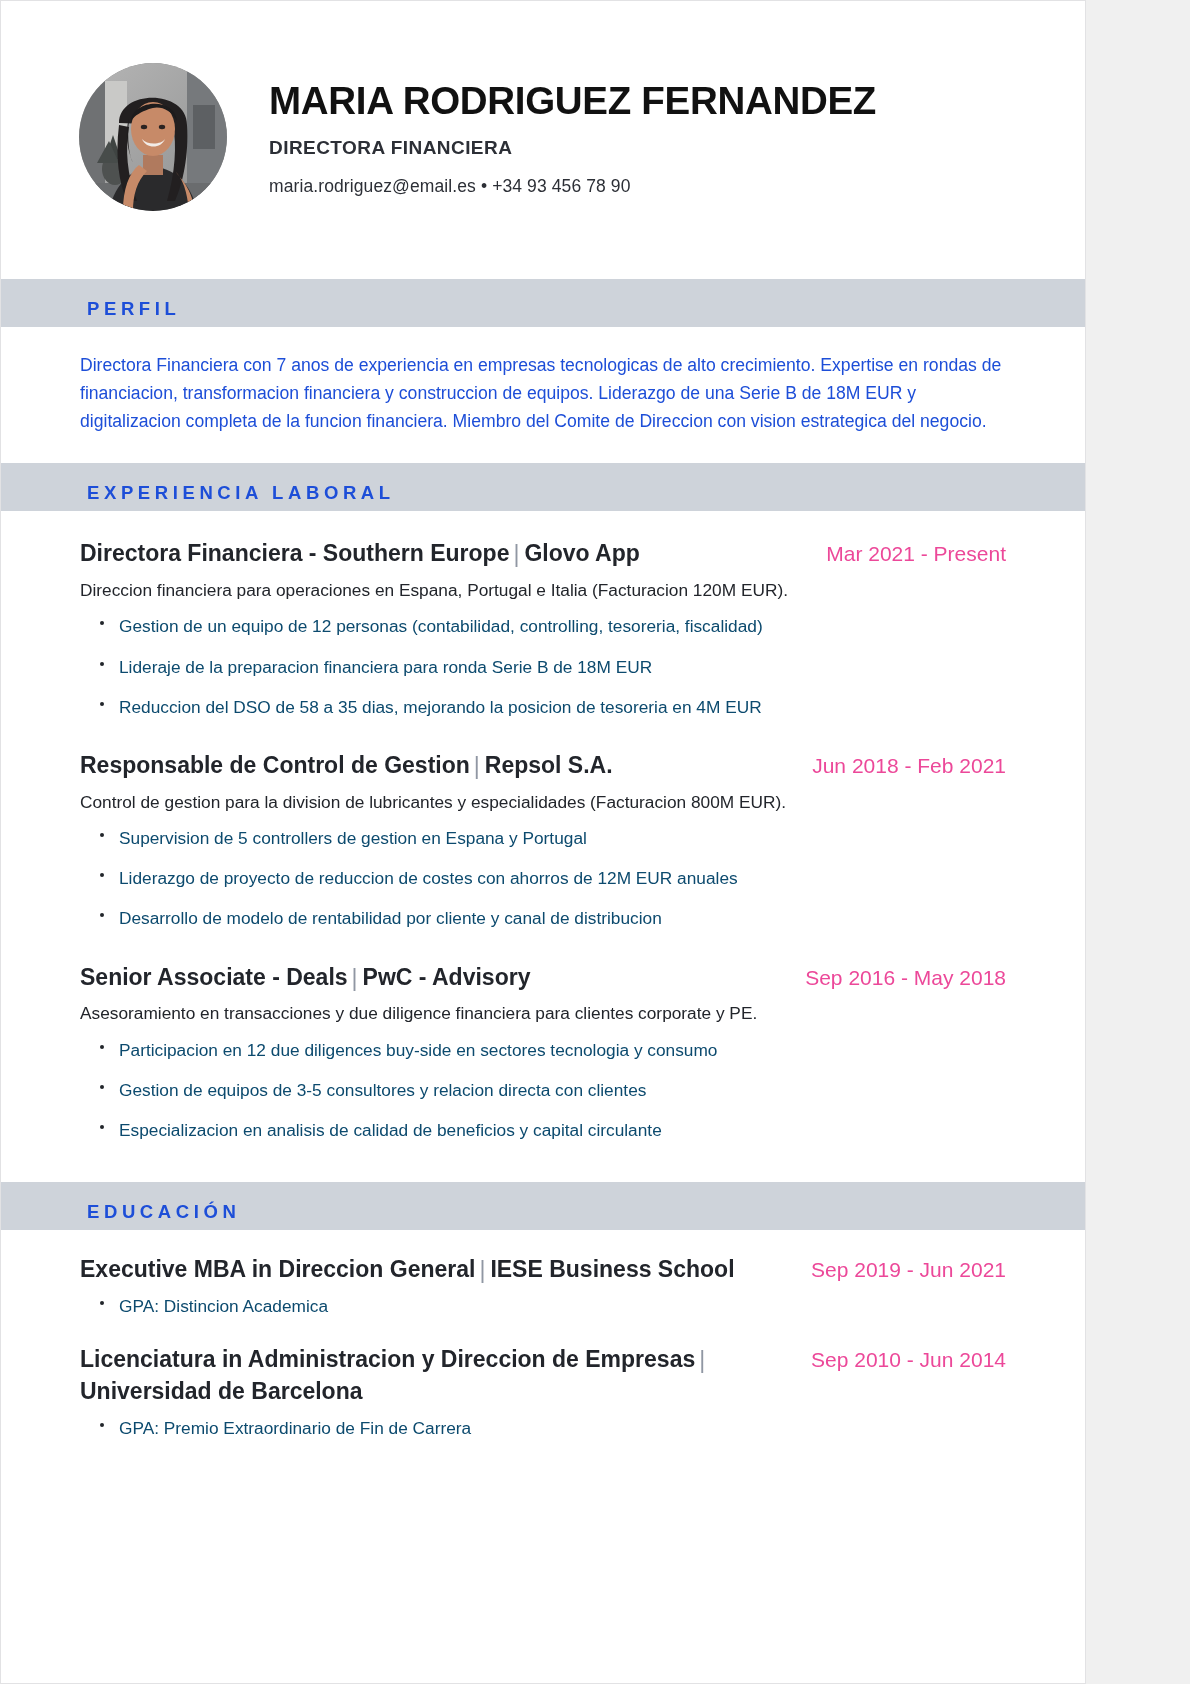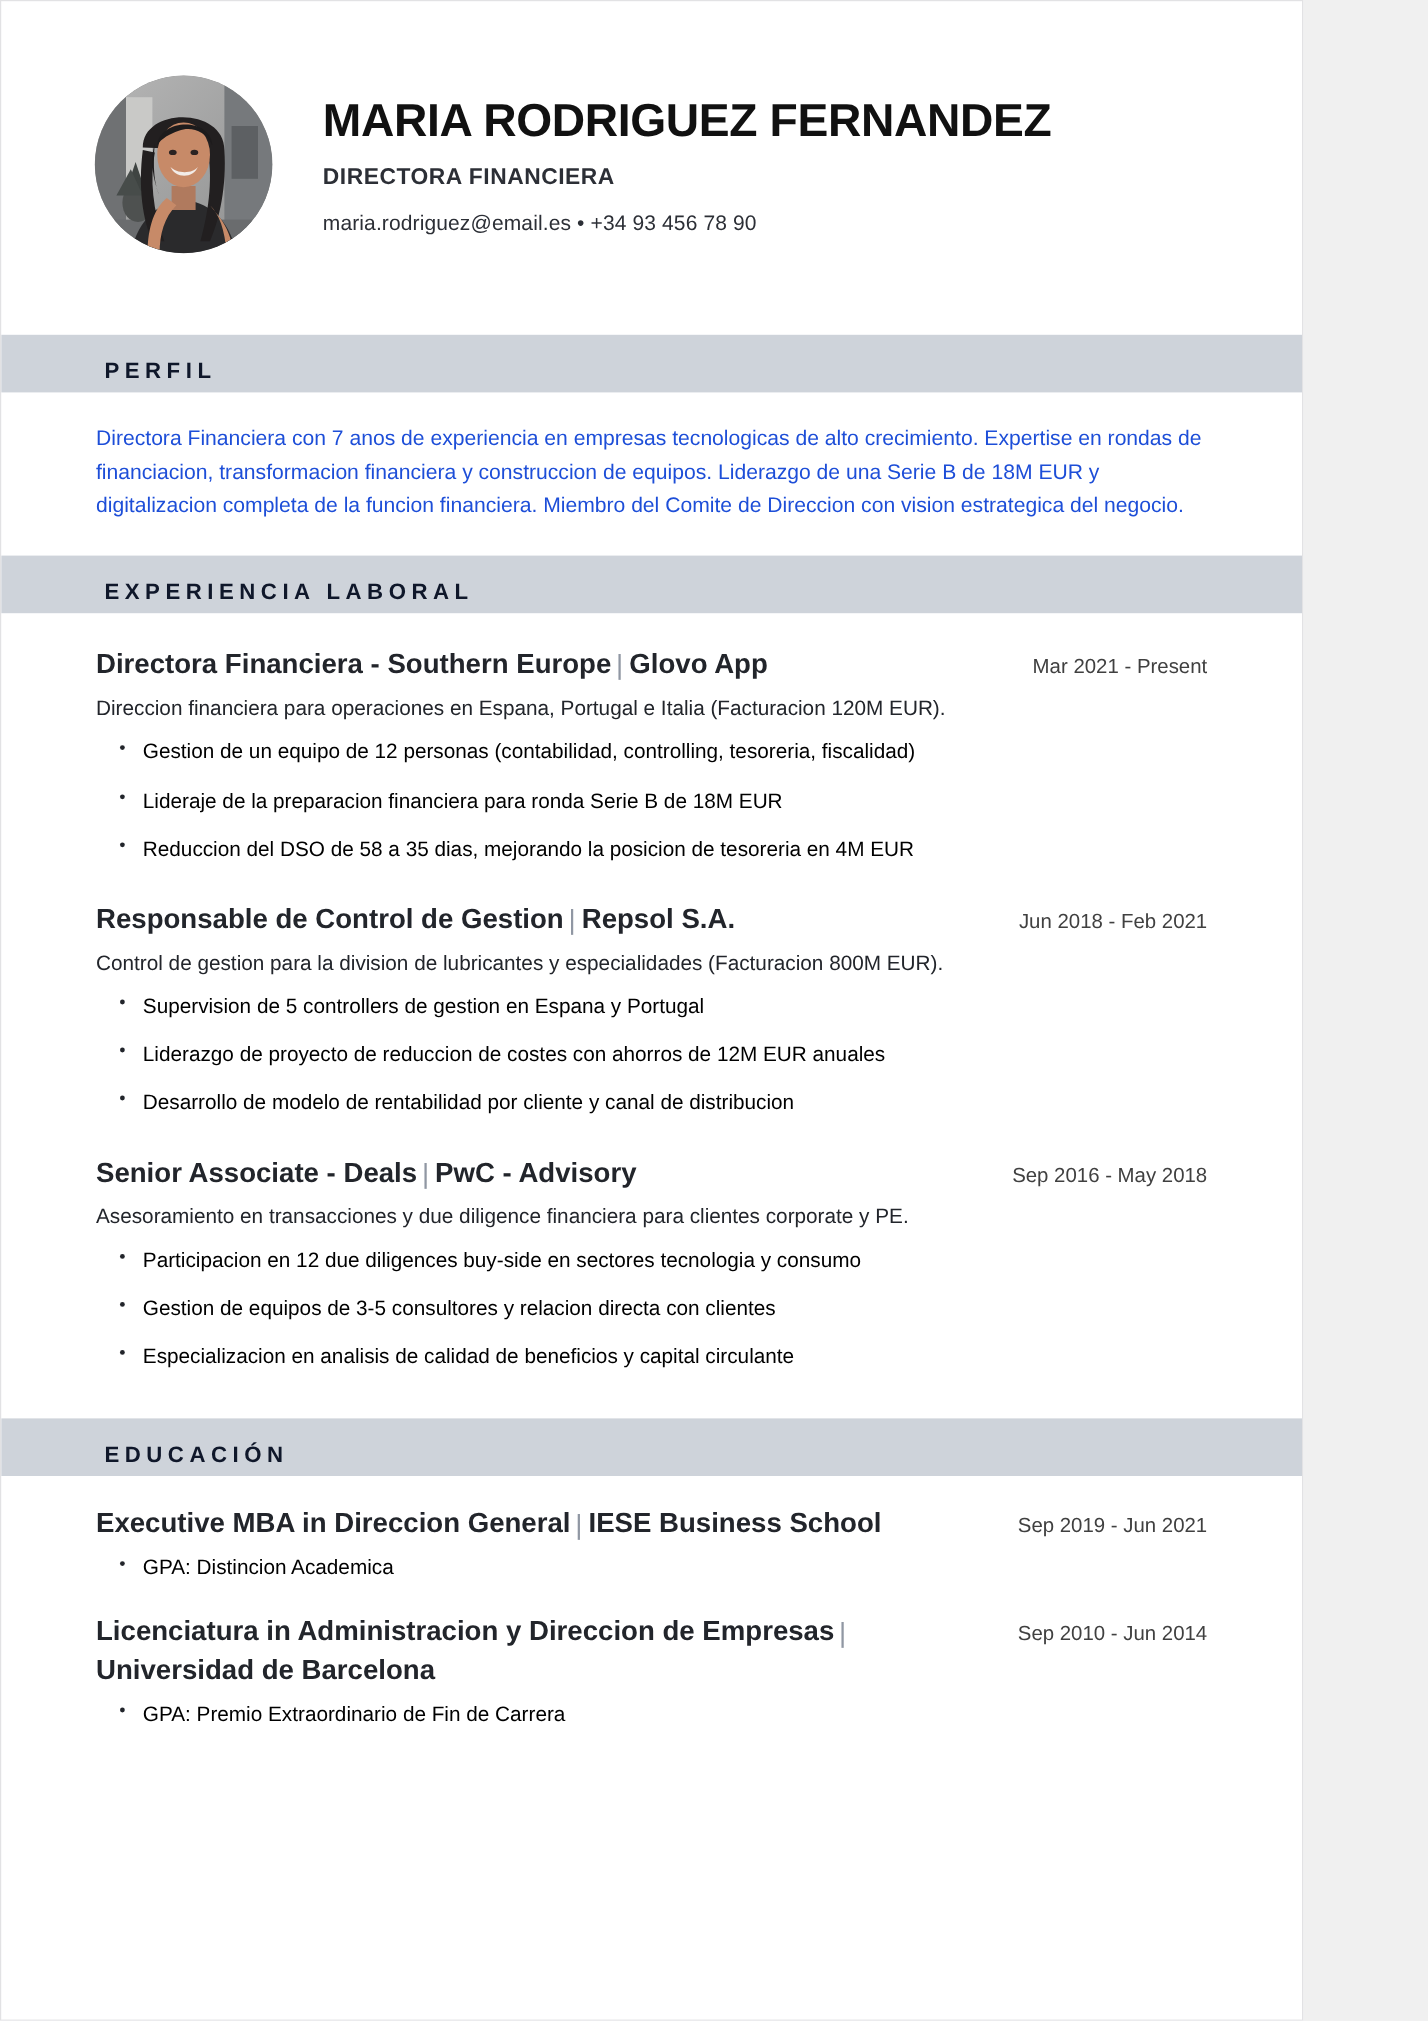--- a/index.html
+++ b/index.html
@@ -73,21 +73,21 @@
     height: 48px;
     display: flex;
     align-items: center;
     margin-top: 28px;
   }
   .band-title {
     padding-left: 86px;
     font-size: 18.5px;
     font-weight: bold;
     letter-spacing: 4.6px;
-    color: #0f172a;
+    color: #1d4ed8;
     margin-top: 12px;
   }
 
   
   .section-body { padding: 0 79px 0 79px; }
 
   .profile-text {
     margin-top: 25px;
     font-size: 17.6px;
     line-height: 1.58;
@@ -112,42 +112,42 @@
   }
   .entry-title .bar {
     display: inline-block;
     color: #9097a3;
     font-weight: normal;
     margin: 0 5px 0 4px;
     transform: translateY(1px);
   }
 
   .entry-date {
-    font-size: 17px;
-    color: #404040;
+    font-size: 21px;
+    color: #ec4899;
     white-space: nowrap;
     flex-shrink: 0;
   }
 
   .entry-desc {
     margin-top: 9px;
     font-size: 17.3px;
     color: #22252b;
     line-height: 1.45;
   }
 
   ul.bullets {
     list-style: none;
     margin-top: 8px;
   }
   ul.bullets li {
     position: relative;
     padding-left: 39px;
     font-size: 17.3px;
-    color: #000000;
+    color: #0c4a6e;
     line-height: 1.4;
     margin-top: 16px;
   }
   ul.bullets li:first-child { margin-top: 11px; }
   ul.bullets li::before {
     content: "";
     position: absolute;
     left: 20px;
     top: 7px;
     width: 4px;

